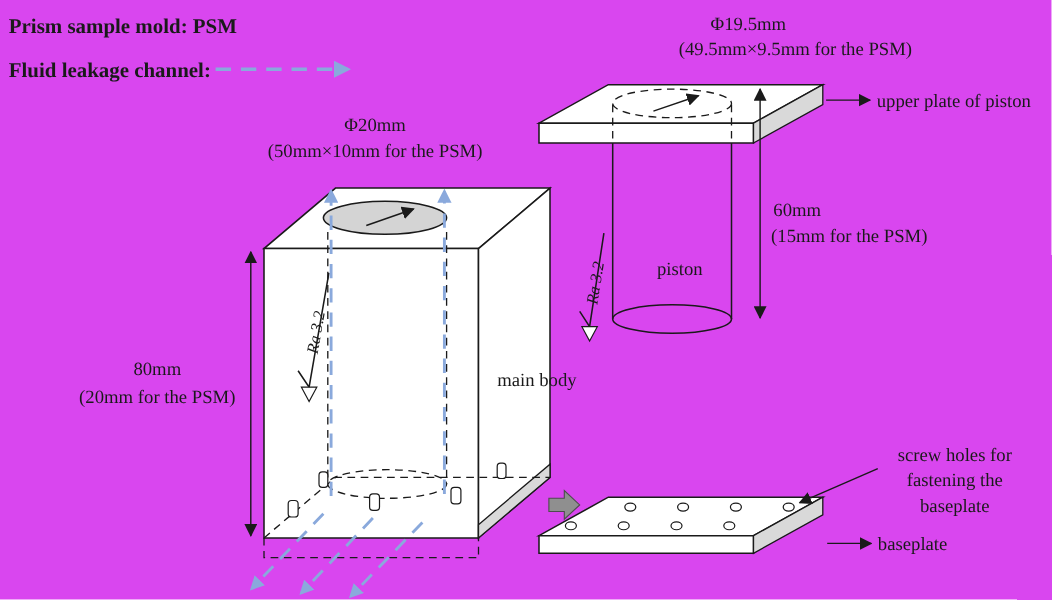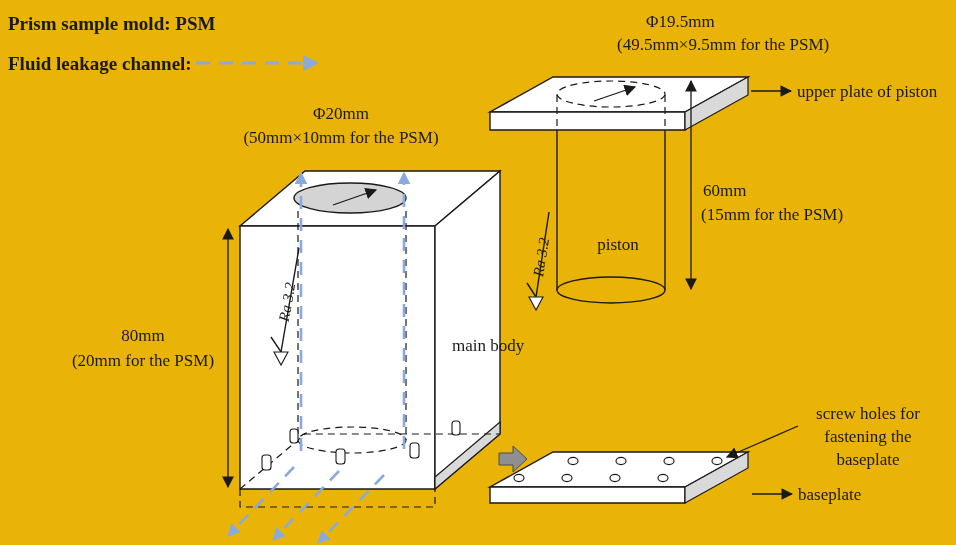--- a/index.html
+++ b/index.html
@@ -2,21 +2,21 @@
 <html style="--blue: #8aa9dc; --ink: #1a1a1a; --shade: #d9d9d9; --bore: #d4d4d4;"><head>
 <meta charset="utf-8">
 <style>
   :root{
     --ink:#1a1a1a;
     --blue:#8aa9dc;
     --shade:#d9d9d9;
     --bore:#d4d4d4;
   }
   html,body{margin:0;padding:0;background:#fff;}
-  .stage{position:relative;width:956px;height:545px;background:#eab308;overflow:hidden;}
+  .stage{position:relative;width:956px;height:545px;background:#d946ef;overflow:hidden;}
   svg text{font-family:"Liberation Serif","DejaVu Serif",serif;fill:var(--ink);}
   .lbl{font-size:17px;}
   .bold{font-weight:bold;font-size:19px;}
   .ital{font-style:italic;font-size:15px;}
   .stroke{stroke:var(--ink);fill:none;stroke-width:1.4;}
   .thin{stroke-width:1.2;}
   .face{stroke:var(--ink);fill:#ffffff;stroke-width:1.4;}
   .shadeface{stroke:var(--ink);fill:var(--shade);stroke-width:1.2;}
   .dash{stroke-dasharray:7 5;}
   .blue{stroke:var(--blue);stroke-width:2.6;fill:none;stroke-dasharray:13 9;}

